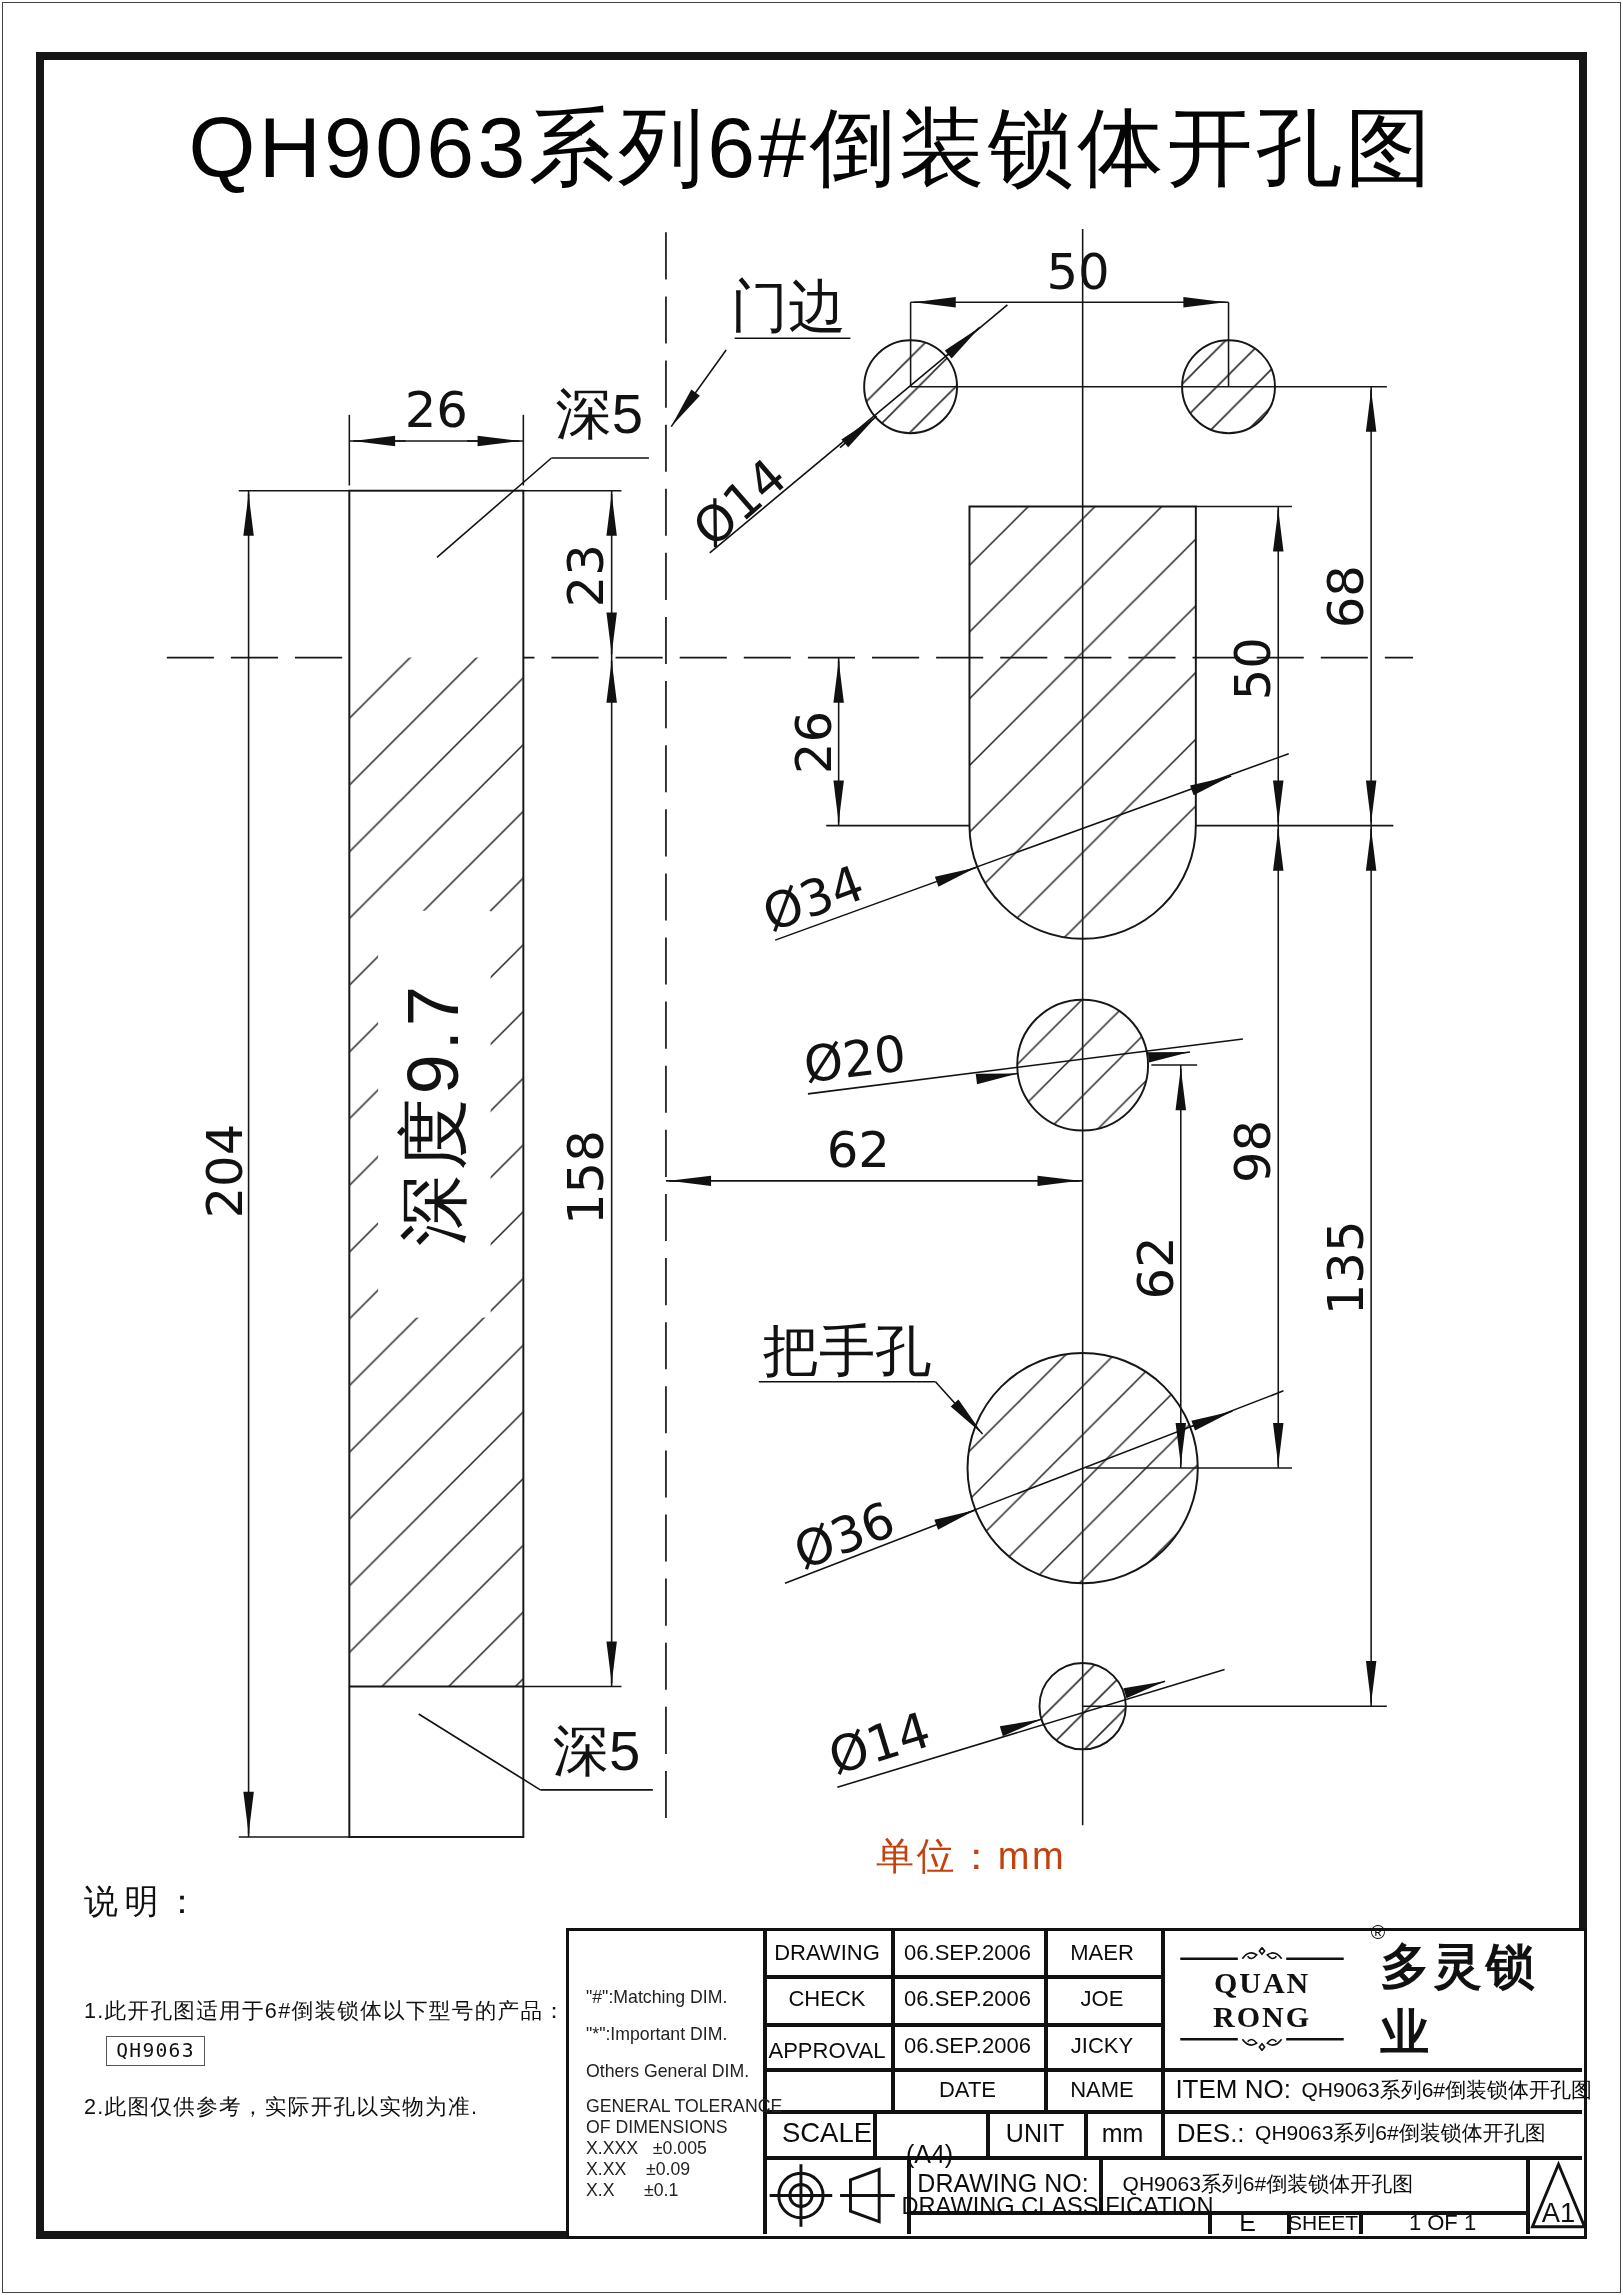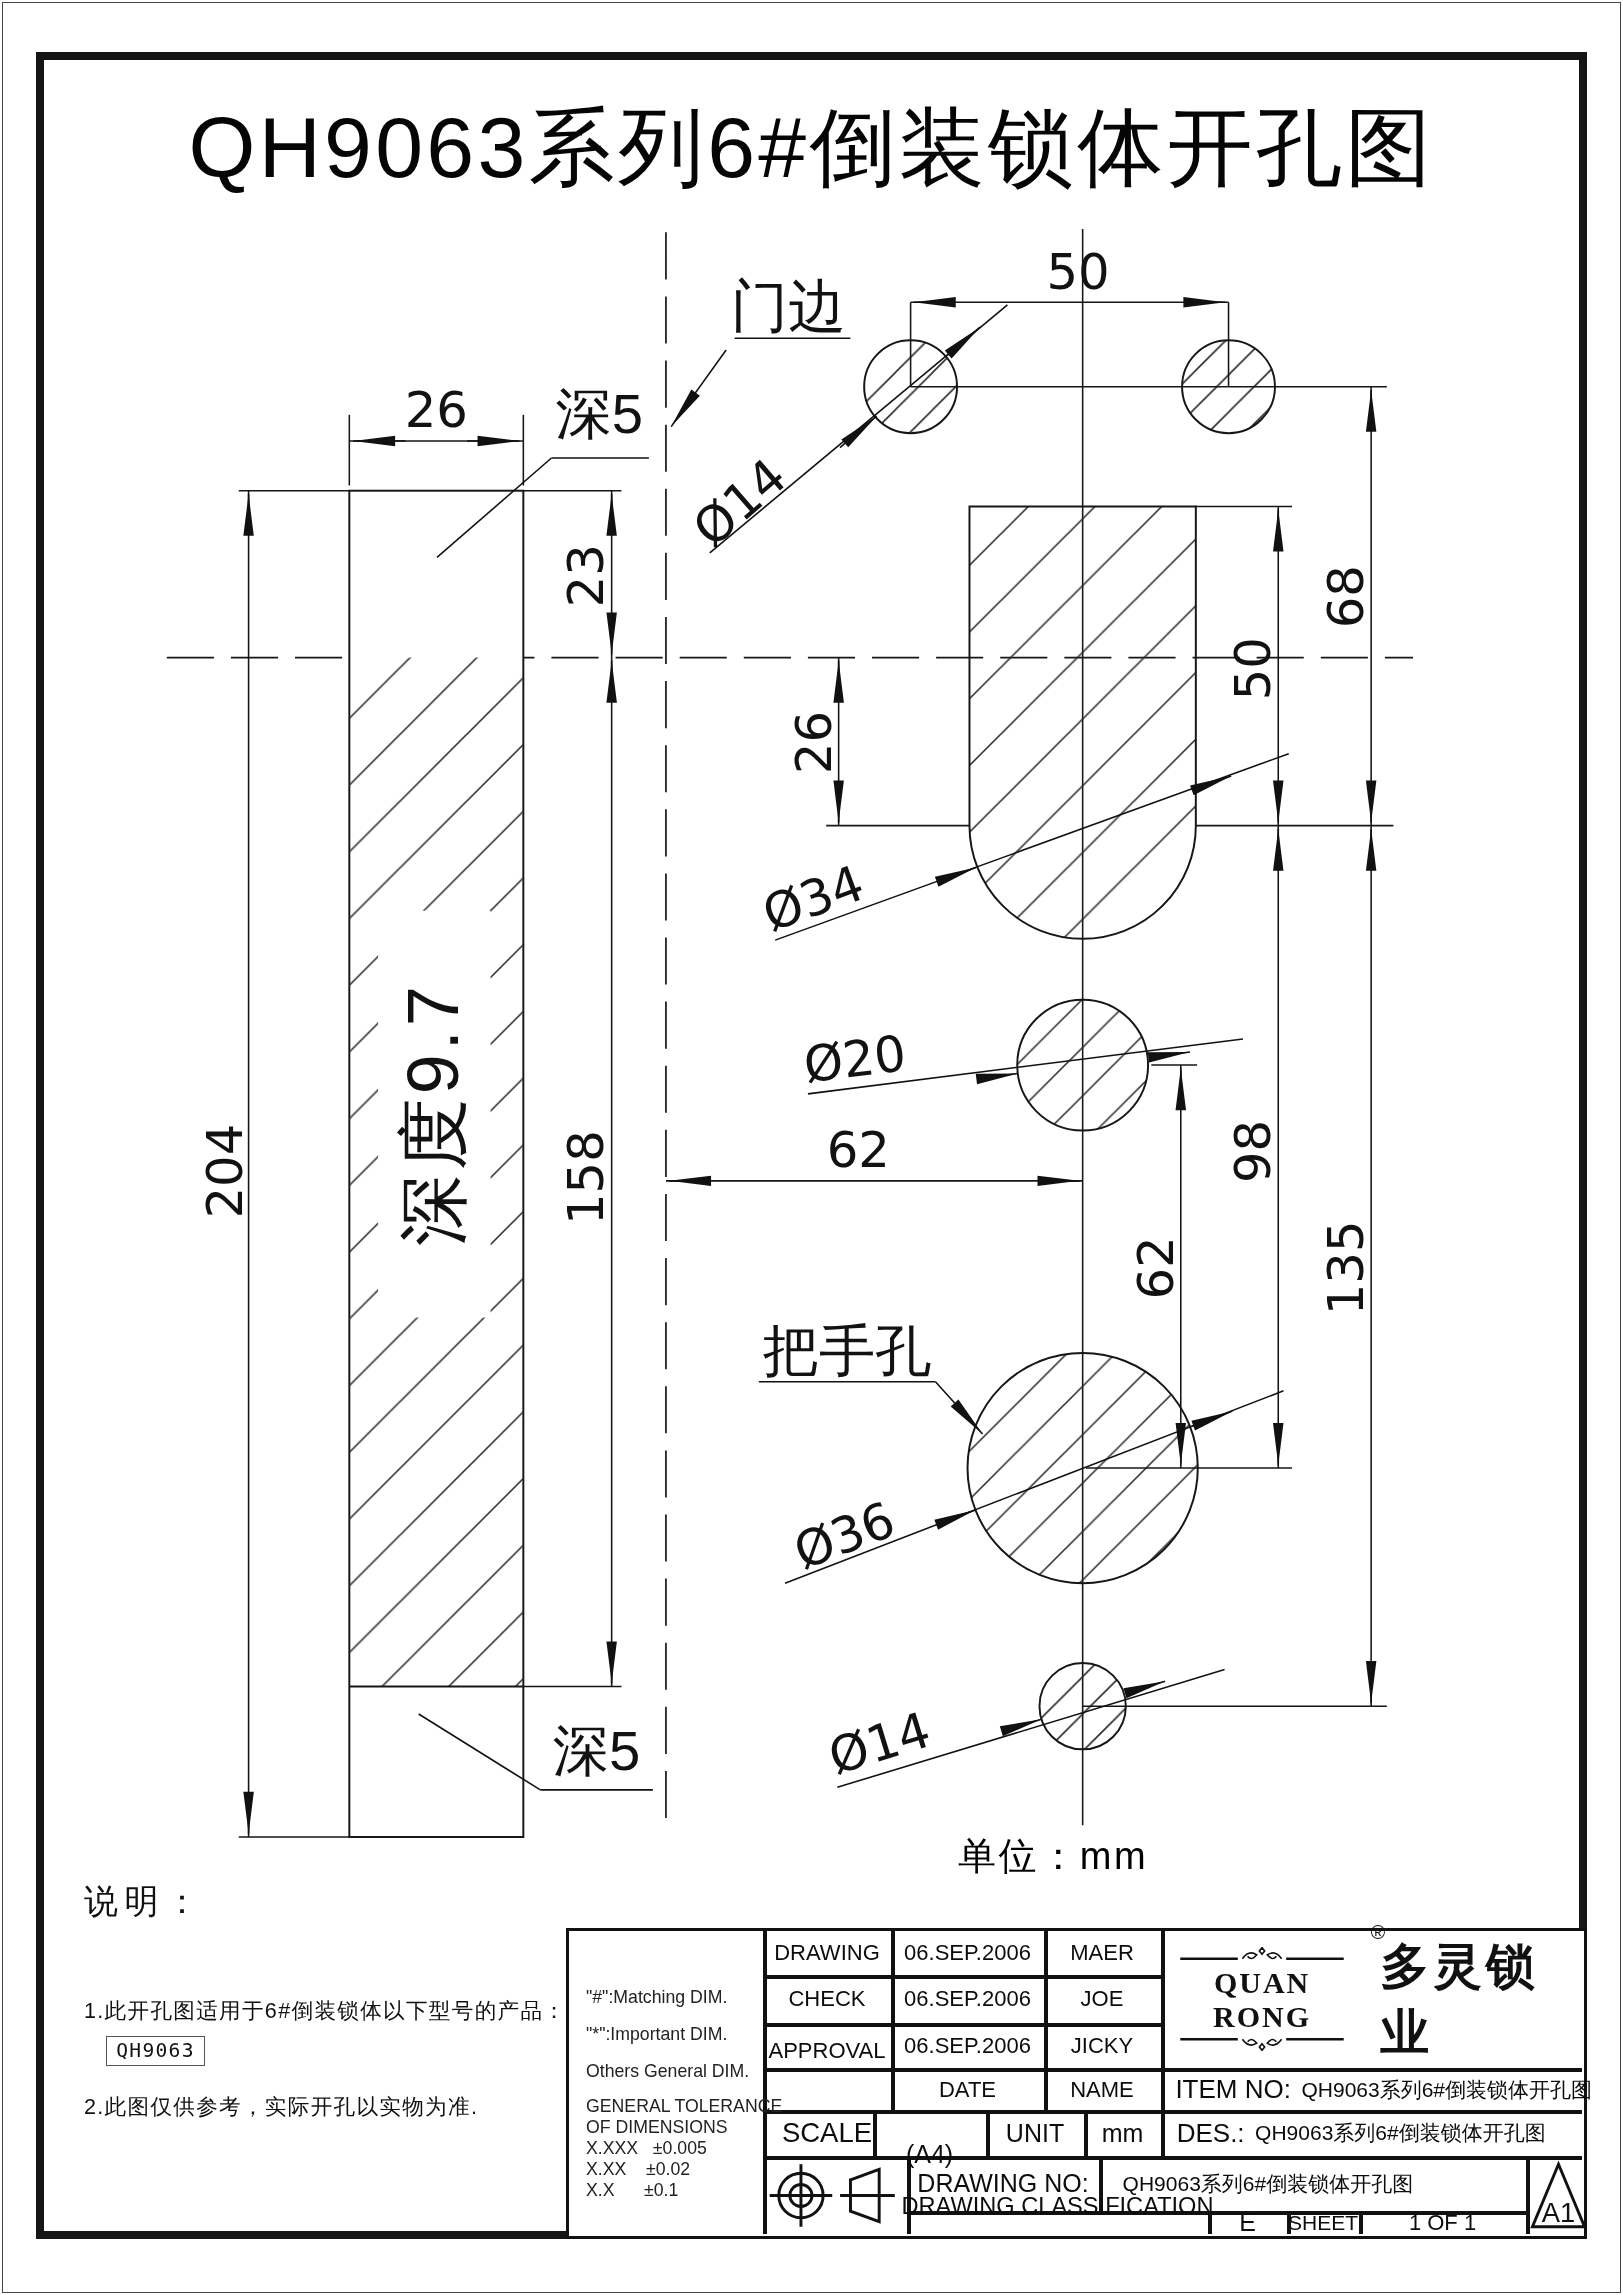--- a/index.html
+++ b/index.html
@@ -3,21 +3,21 @@
 <meta charset="utf-8">
 <style>
   html,body{margin:0;padding:0;background:#e8e8e8;}
   .page{position:relative;width:1623px;height:2295px;background:#ffffff;overflow:hidden;
         font-family:"Liberation Sans",sans-serif;color:#111;}
   .thin-frame{position:absolute;left:2px;top:2px;right:2px;bottom:2px;border:1.3px solid #444;}
   .thick-frame{position:absolute;left:36px;top:52px;width:1551px;height:2187px;
         border:8.5px solid #161616;box-sizing:border-box;}
   .big-title{position:absolute;left:0;top:90px;width:1623px;text-align:center;
         font-size:86px;letter-spacing:3.3px;font-weight:400;color:#050505;white-space:nowrap;}
-  .unit-note{position:absolute;left:958px;top:1831px;font-size:38px;letter-spacing:2.6px;color:#000000;}
+  .unit-note{position:absolute;left:876px;top:1831px;font-size:38px;letter-spacing:2.6px;color:#c2410c;}
   .notes{position:absolute;left:84px;top:1879px;color:#111;}
   .notes .head{font-size:34px;letter-spacing:6.5px;margin-bottom:71px;}
   .notes .n1{font-size:21.6px;letter-spacing:1.3px;}
   .model-box{display:inline-block;margin:10.5px 0 0 22px;padding:2.6px 9.2px;border:1.3px solid #555;
         font-family:"DejaVu Sans Mono",monospace;font-size:19.6px;letter-spacing:1.3px;}
   .notes .n2{font-size:21.6px;letter-spacing:1.3px;margin-top:26px;}
   .draw-svg{position:absolute;left:0;top:0;width:1623px;height:2295px;}
   svg text{fill:#121212;}
   .dim{font-family:"DejaVu Sans","Liberation Sans",sans-serif;font-size:76px;}
   .cjk{font-family:"Liberation Sans",sans-serif;font-size:88px;}
@@ -232,21 +232,21 @@
     <div class="hl" style="left:194px;top:225px;width:819px;"></div>
     <div class="hl" style="left:338px;top:280px;width:622px;"></div>
 
     <div class="legend">
       <div style="top:56px;">"#":Matching DIM.</div>
       <div style="top:93px;">"*":Important DIM.</div>
       <div style="top:130px;">Others General DIM.</div>
       <div style="top:165px;">GENERAL TOLERANCE</div>
       <div style="top:186px;">OF DIMENSIONS</div>
       <div style="top:207px;"><span>X.XXX</span>&nbsp;&nbsp;&nbsp;<span>±0.005</span></div>
-      <div style="top:228px;"><span>X.XX</span>&nbsp;&nbsp;&nbsp;&nbsp;<span>±0.02</span></div>
+      <div style="top:228px;"><span>X.XX</span>&nbsp;&nbsp;&nbsp;&nbsp;<span>±0.09</span></div>
       <div style="top:249px;"><span>X.X</span>&nbsp;&nbsp;&nbsp;&nbsp;&nbsp;&nbsp;<span>±0.1</span></div>
     </div>
 
     <div class="tc" style="left:194px;top:0;width:128px;height:44px;">DRAWING</div>
     <div class="tc" style="left:322px;top:0;width:153px;height:44px;">06.SEP.2006</div>
     <div class="tc" style="left:475px;top:0;width:116px;height:44px;">MAER</div>
     <div class="tc" style="left:194px;top:44px;width:128px;height:47px;">CHECK</div>
     <div class="tc" style="left:322px;top:44px;width:153px;height:47px;">06.SEP.2006</div>
     <div class="tc" style="left:475px;top:44px;width:116px;height:47px;">JOE</div>
     <div class="tc" style="left:194px;top:92px;width:128px;height:55px;text-align:right;">APPROVAL</div>

